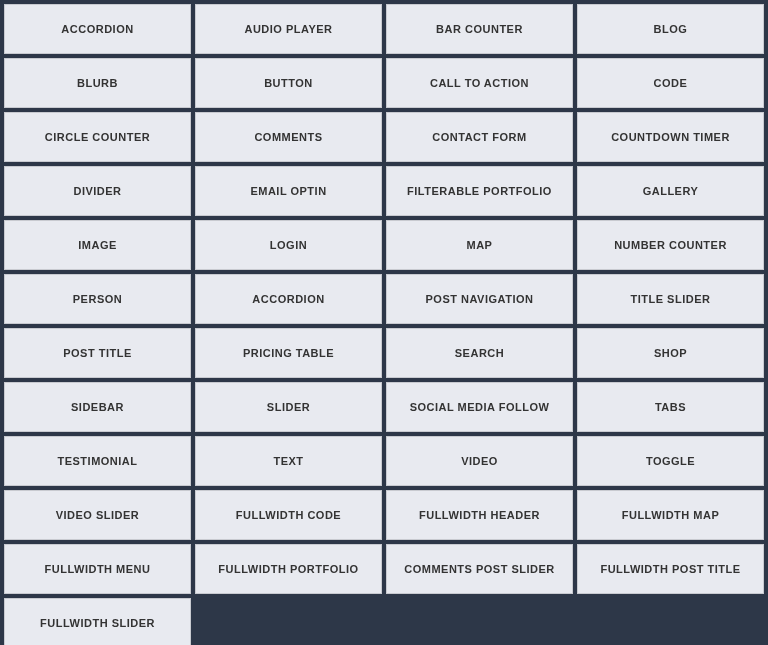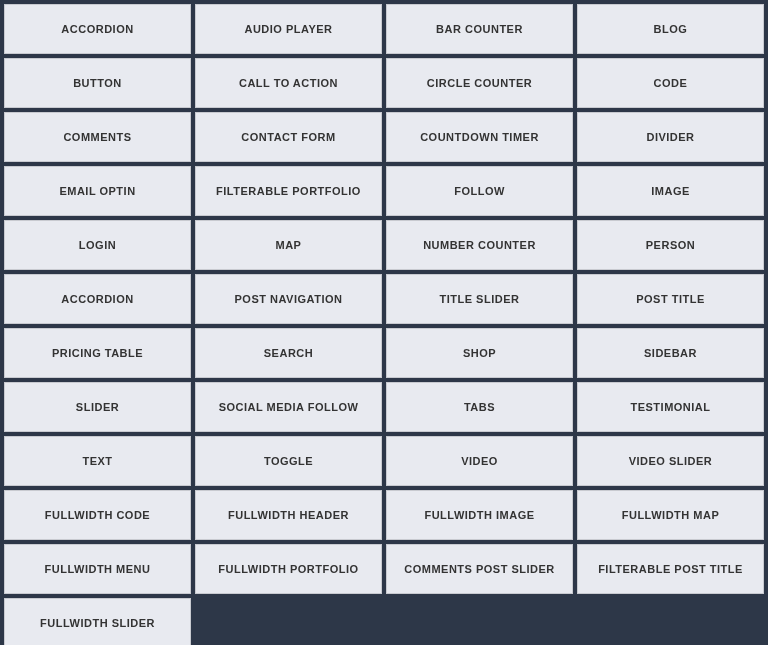--- a/index.html
+++ b/index.html
@@ -53,51 +53,54 @@
     <div class="grid-item">
       <span>AUDIO PLAYER</span>
     </div>
     <div class="grid-item">
       <span>BAR COUNTER</span>
     </div>
     <div class="grid-item">
       <span>BLOG</span>
     </div>
     <div class="grid-item">
+      <span>BLURB</span>
+    </div>
+    <div class="grid-item">
       <span>BUTTON</span>
     </div>
     <div class="grid-item">
       <span>CALL TO ACTION</span>
     </div>
     <div class="grid-item">
-      <span>CIRCLE COUNTER</span>
+      <span>CODE</span>
     </div>
     <div class="grid-item">
-      <span>CODE</span>
+      <span>CIRCLE COUNTER</span>
     </div>
     <div class="grid-item">
       <span>COMMENTS</span>
     </div>
     <div class="grid-item">
       <span>CONTACT FORM</span>
     </div>
     <div class="grid-item">
       <span>COUNTDOWN TIMER</span>
     </div>
     <div class="grid-item">
       <span>DIVIDER</span>
     </div>
     <div class="grid-item">
       <span>EMAIL OPTIN</span>
     </div>
     <div class="grid-item">
       <span>FILTERABLE PORTFOLIO</span>
     </div>
     <div class="grid-item">
-      <span>FOLLOW</span>
+      <span>GALLERY</span>
     </div>
     <div class="grid-item">
       <span>IMAGE</span>
     </div>
     <div class="grid-item">
       <span>LOGIN</span>
     </div>
     <div class="grid-item">
       <span>MAP</span>
     </div>
@@ -140,48 +143,45 @@
     <div class="grid-item">
       <span>TABS</span>
     </div>
     <div class="grid-item">
       <span>TESTIMONIAL</span>
     </div>
     <div class="grid-item">
       <span>TEXT</span>
     </div>
     <div class="grid-item">
-      <span>TOGGLE</span>
+      <span>VIDEO</span>
     </div>
     <div class="grid-item">
-      <span>VIDEO</span>
+      <span>TOGGLE</span>
     </div>
     <div class="grid-item">
       <span>VIDEO SLIDER</span>
     </div>
     <div class="grid-item">
       <span>FULLWIDTH CODE</span>
     </div>
     <div class="grid-item">
       <span>FULLWIDTH HEADER</span>
-    </div>
-    <div class="grid-item">
-      <span>FULLWIDTH IMAGE</span>
     </div>
     <div class="grid-item">
       <span>FULLWIDTH MAP</span>
     </div>
     <div class="grid-item">
       <span>FULLWIDTH MENU</span>
     </div>
     <div class="grid-item">
       <span>FULLWIDTH PORTFOLIO</span>
     </div>
     <div class="grid-item">
       <span>COMMENTS POST SLIDER</span>
     </div>
     <div class="grid-item">
-      <span>FILTERABLE POST TITLE</span>
+      <span>FULLWIDTH POST TITLE</span>
     </div>
     <div class="grid-item">
       <span>FULLWIDTH SLIDER</span>
     </div>
   </div>
 
 </body></html>

